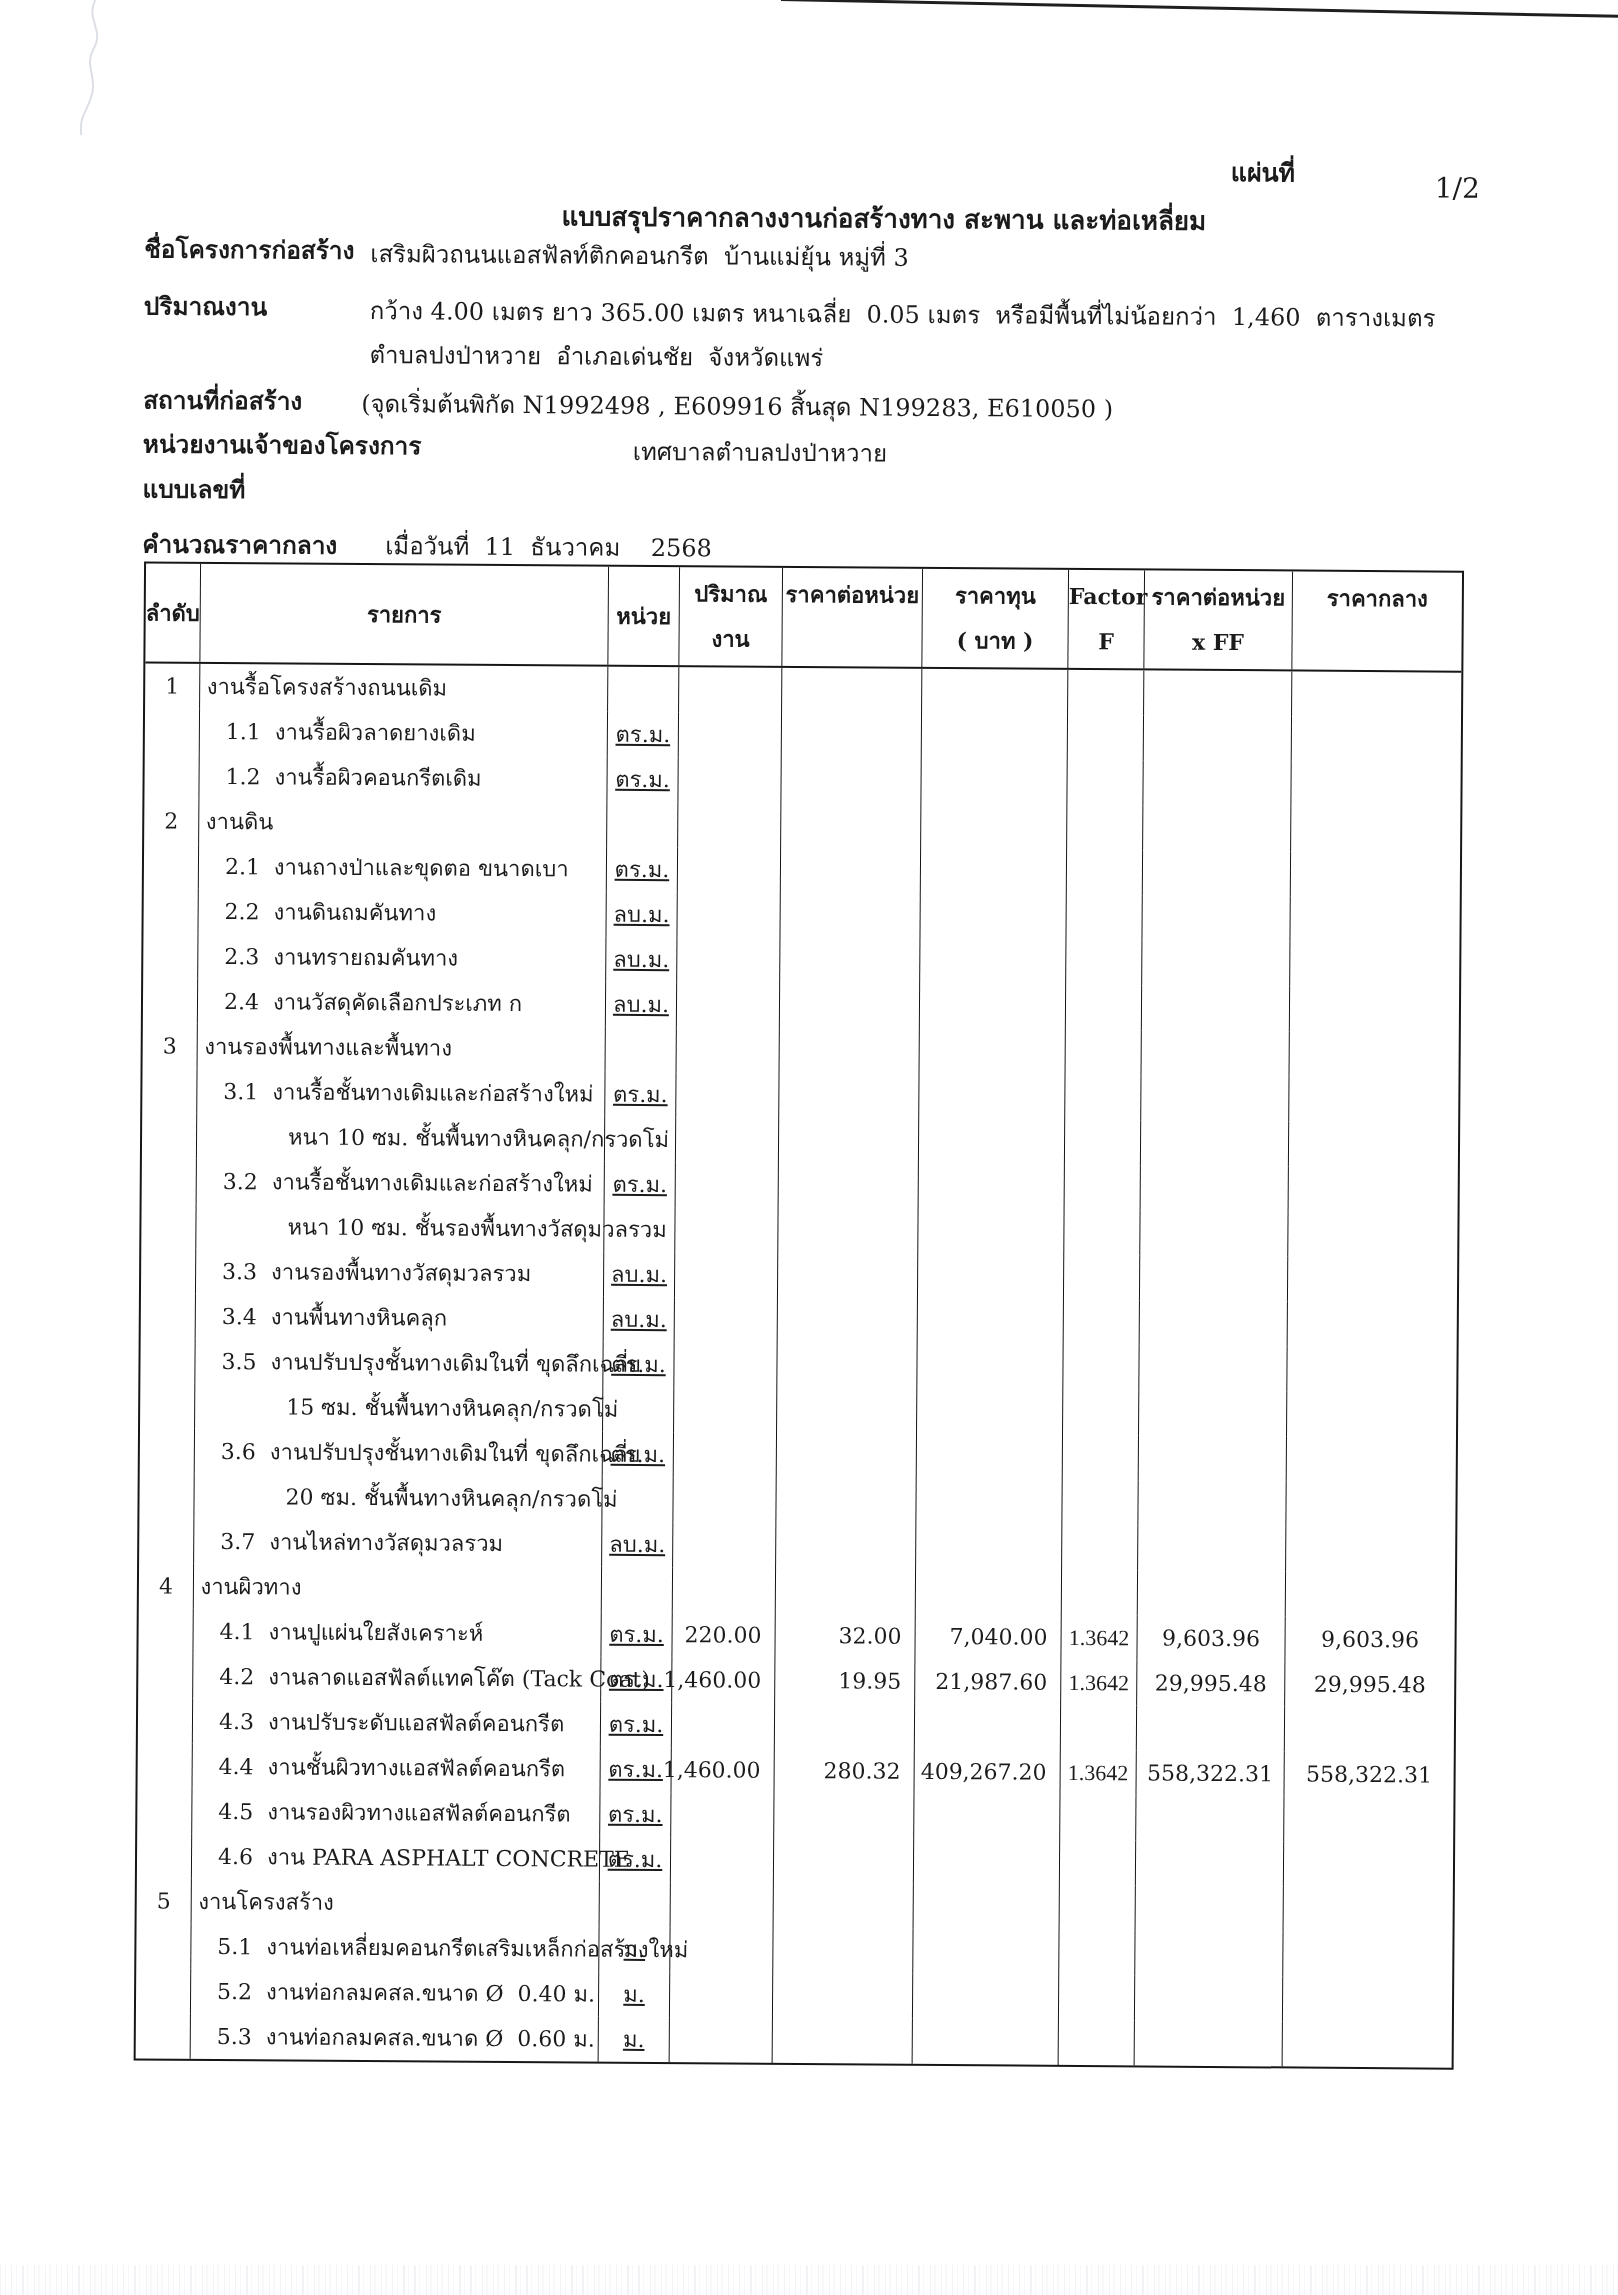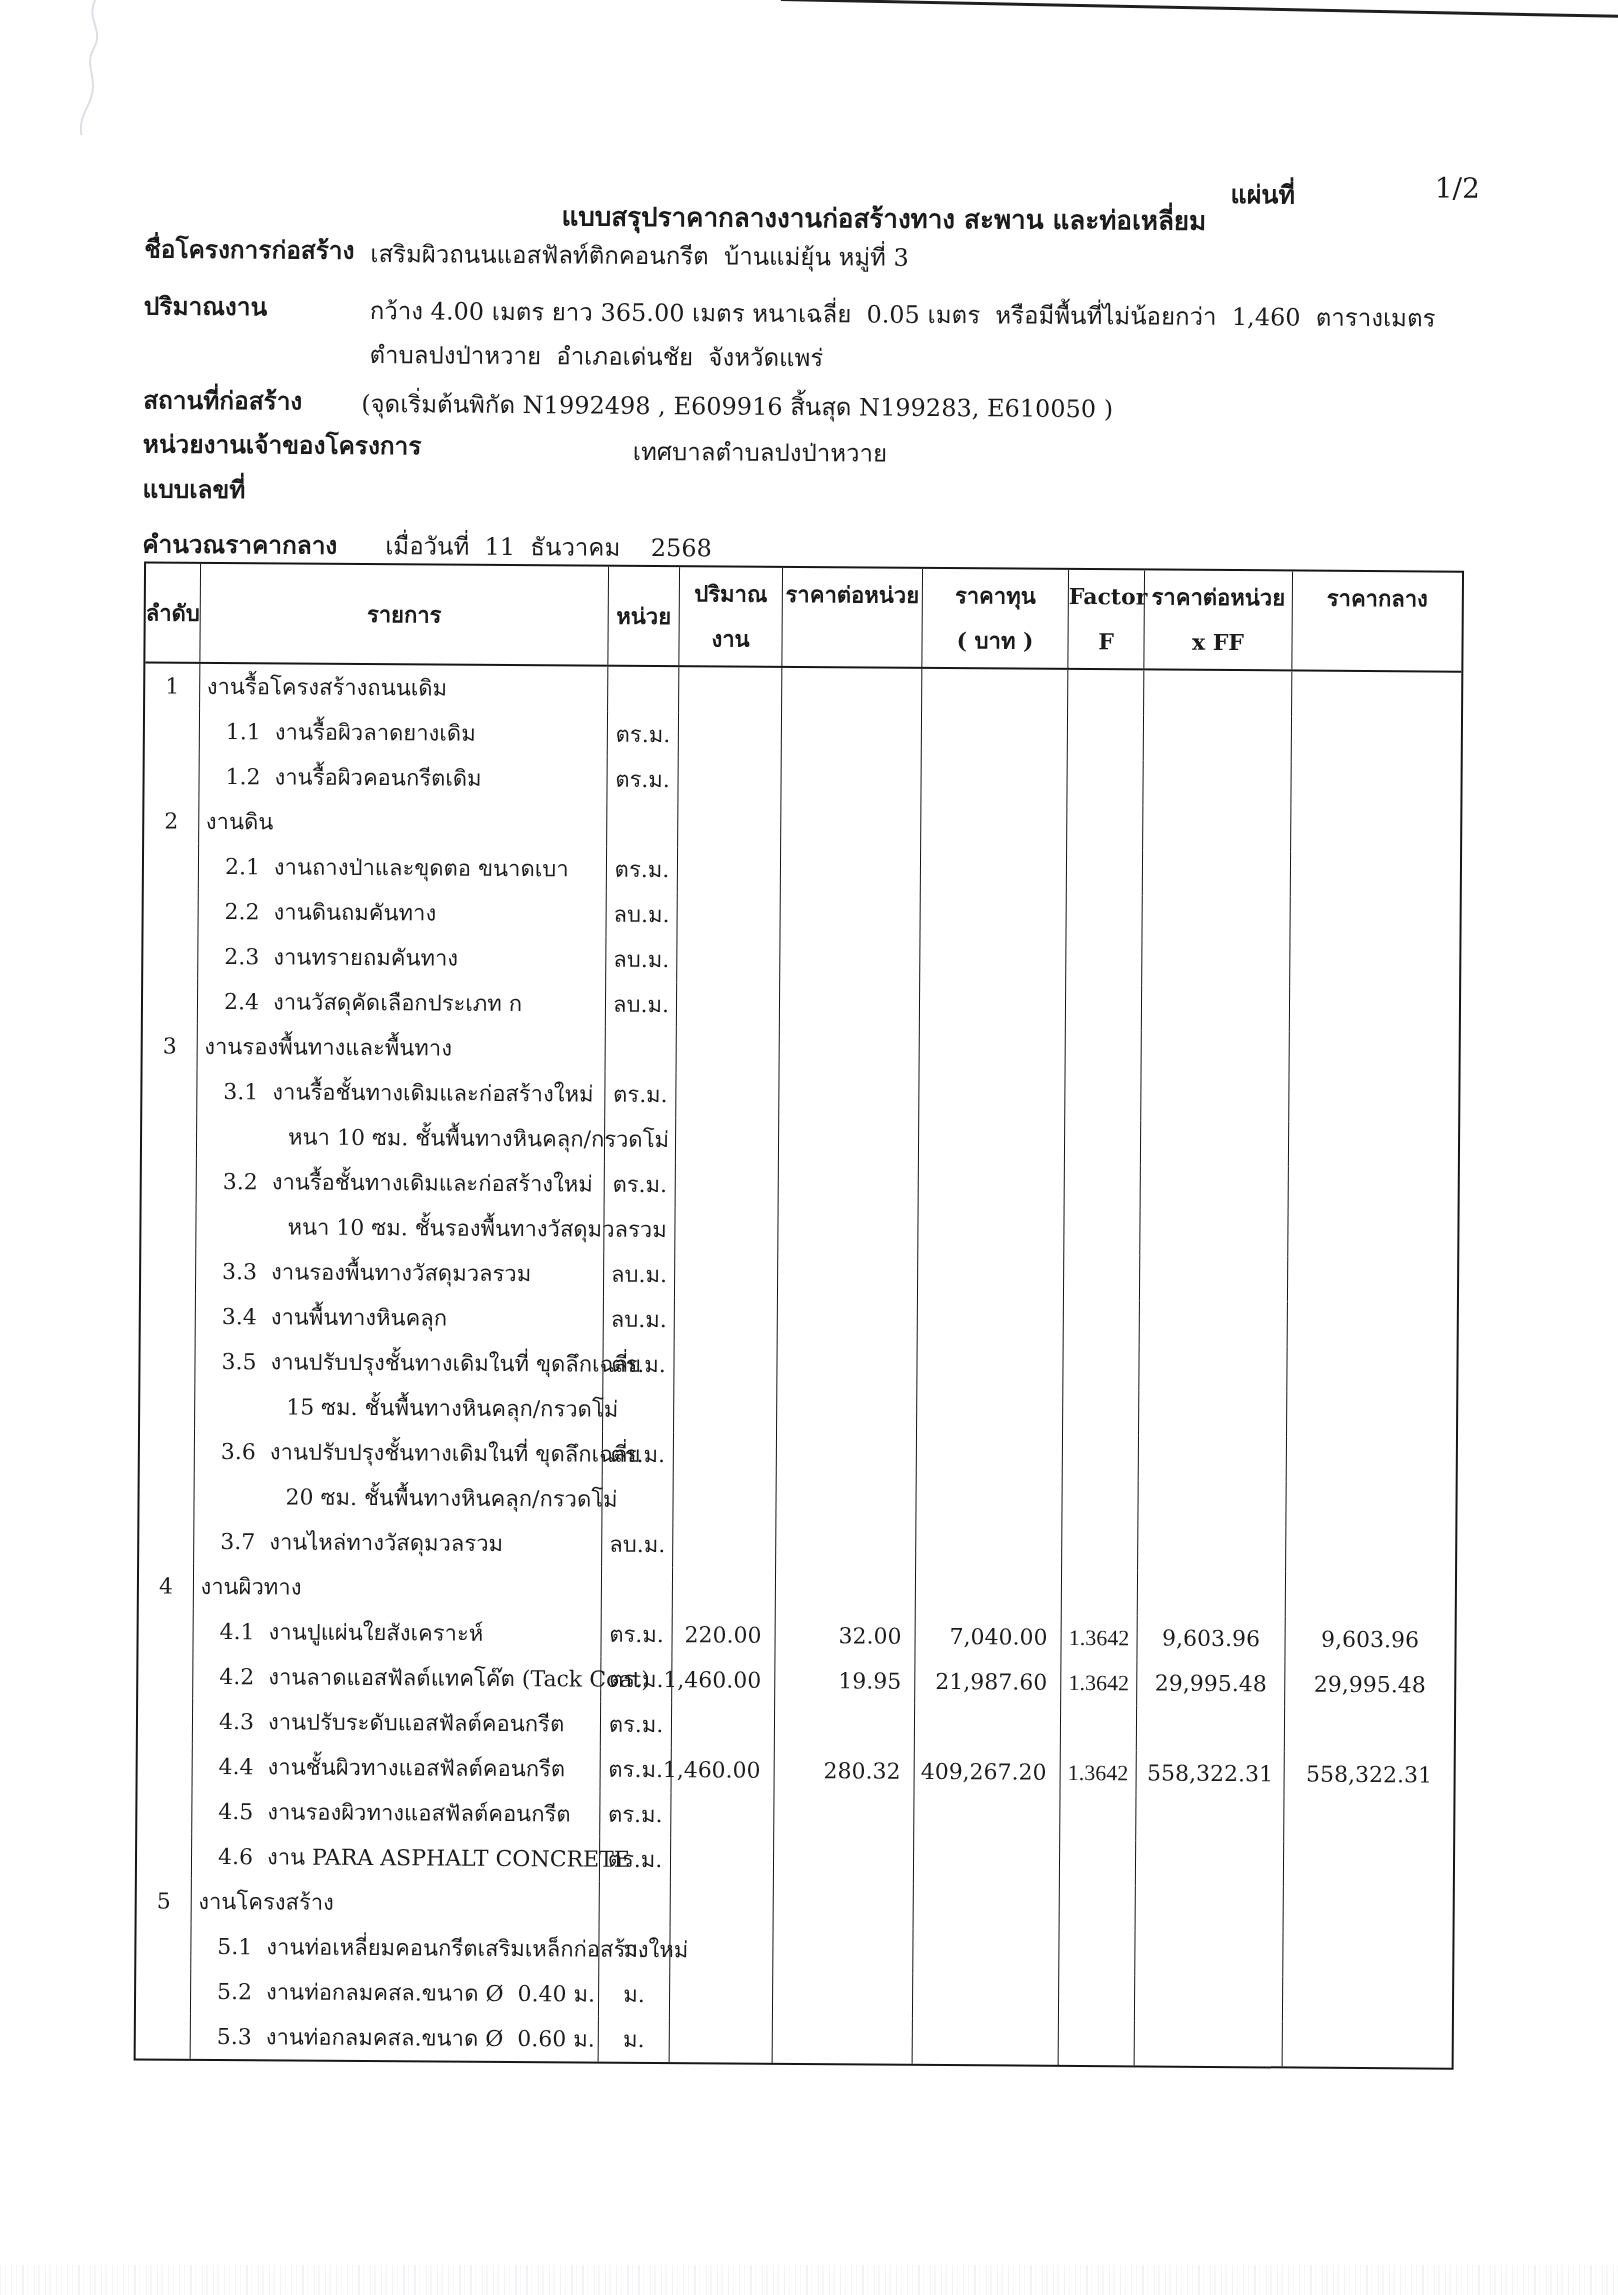--- a/index.html
+++ b/index.html
@@ -60,21 +60,21 @@
   .brow{height:45px;}
   .brow .cell{
     display:flex;align-items:center;
     line-height:26px;
   }
   .c-no{justify-content:center;}
   .c-item{justify-content:flex-start;white-space:pre;}
   .c-item.ind0{padding-left:6.6px;}
   .c-item.ind1{padding-left:26px;}
   .c-item.ind2{padding-left:91px;}
-  .c-unit{justify-content:center;}
+  .c-unit{justify-content:center;text-decoration:underline;}
   .c-qty,.c-uprice,.c-cost{justify-content:flex-end;padding-right:13px;}
   .c-factor{justify-content:center;font-family:Liberation Serif, serif;}
   .c-xff,.c-mid{justify-content:center;}
 
   
   #top-line-artifact{
     position:absolute;left:781px;top:-2px;width:870px;height:0;
     border-top:3.3px solid #1f1f1f;
     transform:rotate(1.15deg);
     transform-origin:left top;
@@ -86,21 +86,21 @@
       rgba(120,135,165,0.10) 0 1.3px, rgba(255,255,255,0) 1.3px 4.6px,
       rgba(120,135,165,0.06) 4.6px 6px, rgba(255,255,255,0) 6px 11.2px);
     filter:blur(0.7px);
   }
 </style>
 </head>
 <body>
 
 <div id="sheet">
 
-  <div class="abs sheetno" style="left:1232px;top:166px;">แผ่นที่</div>
+  <div class="abs sheetno" style="left:1232px;top:144px;">แผ่นที่</div>
   <div class="abs pageno" style="left:1436px;top:162px;">1/2</div>
 
   <div class="abs title" style="left:563px;top:192px;">แบบสรุปราคากลางงานก่อสร้างทาง สะพาน และท่อเหลี่ยม</div>
 
   <div class="abs lbl" style="left:146px;top:229px;">ชื่อโครงการก่อสร้าง</div>
   <div class="abs val" style="left:372px;top:232px;">เสริมผิวถนนแอสฟัลท์ติกคอนกรีต  บ้านแม่ยุ้น หมู่ที่ 3</div>
 
   <div class="abs lbl" style="left:146px;top:286px;">ปริมาณงาน</div>
   <div class="abs val" style="left:372px;top:289px;">กว้าง 4.00 เมตร ยาว 365.00 เมตร หนาเฉลี่ย  0.05 เมตร  หรือมีพื้นที่ไม่น้อยกว่า  1,460  ตารางเมตร</div>
   <div class="abs val" style="left:372px;top:333px;">ตำบลปงป่าหวาย  อำเภอเด่นชัย  จังหวัดแพร่</div>

